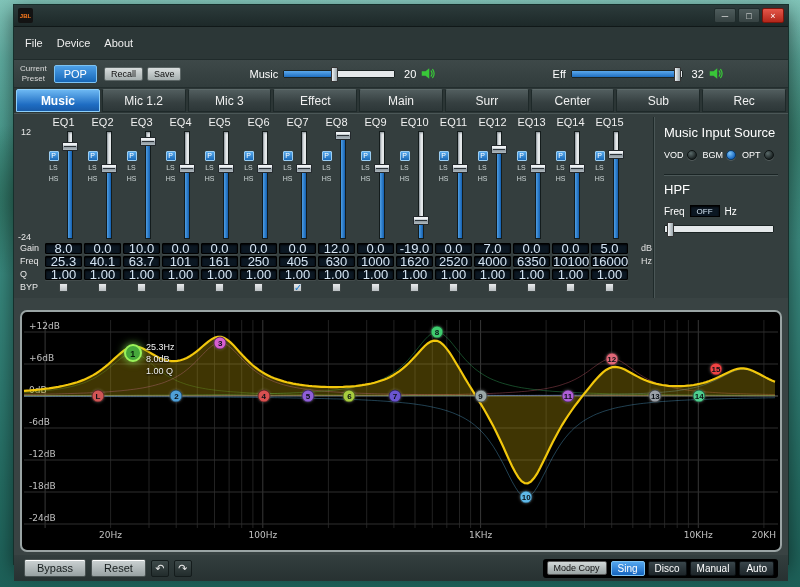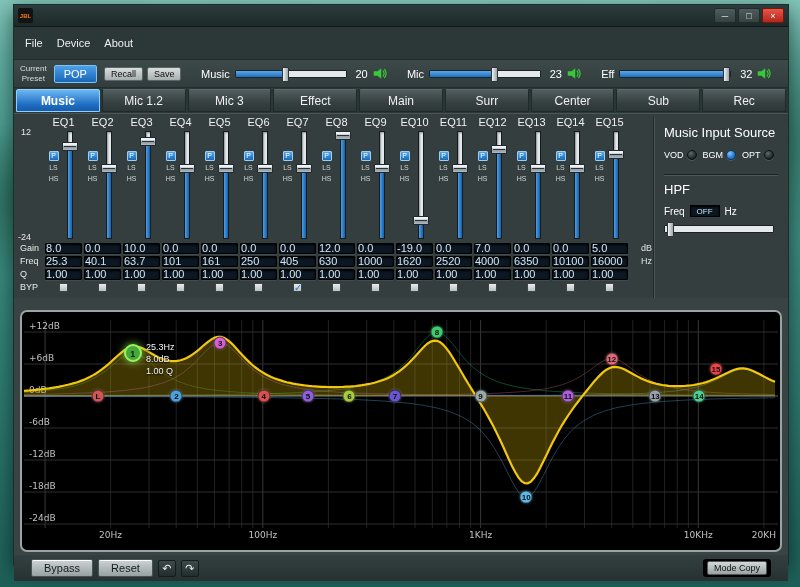--- a/index.html
+++ b/index.html
@@ -66,21 +66,21 @@
     font-size:7px;line-height:8px;text-align:center;border-radius:1px}
   .fl-btn{font-size:7px;color:#cdd6d6;line-height:8px}
   .fader{width:20px;position:relative;height:112px}
   .fader-track{position:absolute;left:7px;top:2px;bottom:2px;width:6px;background:#e8ecee;
     border:1px solid #141c1c;box-shadow:inset 1px 1px 2px #8a9298}
   .fader-fill{position:absolute;left:0;right:0;bottom:0;background:linear-gradient(90deg,#4e9ee4,#1460b0)}
   .fader-handle{position:absolute;left:2px;width:16px;height:9px;border:1px solid #23282c;border-radius:1px;
     background:linear-gradient(#f0f3f5 20%,#b9c2c8 45%,#8d979e 55%,#b0bac0)}
   .fader-handle::after{content:"";position:absolute;left:1px;right:1px;top:3px;height:1px;background:#2c3338}
   .val-box{width:37px;height:11px;margin-top:2px;background:#0b1722;border:1px solid #000;border-radius:1px;
-    box-shadow:inset 0 1px 2px #000,0 1px 0 rgba(255,255,255,.07);color:#d5e4f2;font-size:11px;line-height:9px;}
+    box-shadow:inset 0 1px 2px #000,0 1px 0 rgba(255,255,255,.07);color:#d5e4f2;font-size:13px;line-height:9px;text-align:center}
   .byp-box{width:9px;height:9px;margin-top:3px;background:linear-gradient(#e8eaec,#b9bfc2);border:1px solid #3c4444;
     font-size:10px;line-height:7px;color:#1e7fd4;font-weight:bold;text-align:center}
   .units-col{width:18px;display:flex;flex-direction:column}
   .unit-label{height:13px;line-height:14px;font-size:9px;color:#e0e0e0;padding-left:12px}
   
   .right-panel{flex:1;margin-left:6px;padding:4px 4px 0 10px;border-left:1px solid #1f2a2a;
     box-shadow:1px 0 0 #4a5656 inset;color:#fff}
   .rp-title{font-size:13px;margin:4px 0 10px;white-space:nowrap}
   .rp-title.hpf{margin:6px 0 8px}
   .radio-row{display:flex;align-items:center}
@@ -101,21 +101,21 @@
   .graph-inner{position:absolute;inset:0}
   .graph-inner svg{position:absolute;left:0;top:0;font-family:"DejaVu Sans",sans-serif}
   .points-layer{position:absolute;inset:0}
   .gpoint{position:absolute;width:13px;height:13px;border-radius:50%;transform:translate(-50%,-50%);
     font-size:8px;line-height:12px;text-align:center;color:#0a1016;font-weight:bold;
     border:1px solid rgba(0,0,0,.55);box-shadow:0 0 3px rgba(255,255,255,.25)}
   .gpoint.selected{width:18px;height:18px;line-height:16px;font-size:9px;border:2px solid #9af25a;
     box-shadow:0 0 8px rgba(140,240,90,.85);color:#06220a}
   .gtooltip{position:absolute;color:#f2f2f2;font-size:9px;line-height:1.3;text-shadow:0 1px 2px #000;white-space:nowrap}
   
-  .bottombar{height:26px;display:flex;align-items:center;gap:5px;padding:0 17px;margin-top:2px;
+  .bottombar{height:26px;display:flex;align-items:center;gap:5px;padding:0 10px;margin-top:2px;
     background:linear-gradient(#333e3e,#273131)}
   .big-btn{background:linear-gradient(#cdd3d4,#97a1a2);border:1px solid #495252;border-radius:2px;color:#151c1c;
     font-size:11px;padding:2px 12px;box-shadow:inset 0 1px 0 #fff}
   .icon-btn{width:18px;height:17px;background:linear-gradient(#3e4a4a,#222c2c);border:1px solid #141c1c;
     color:#e8e8e8;font-size:11px;line-height:15px;text-align:center;border-radius:2px}
   .mode-strip{margin-left:auto;background:#000;border-radius:3px;padding:2px 4px;display:flex;gap:4px;align-items:center}
   .mode-copy{background:linear-gradient(#d2d8d8,#9aa4a4);font-size:9px;padding:1px 6px;border:1px solid #555;
     border-radius:2px;color:#111}
   .mode-btns{display:flex;gap:3px}
   .mode-btn{font-size:10px;color:#fff;padding:1px 6px;background:linear-gradient(#39464b,#1d2529);
@@ -160,34 +160,20 @@
     </div>
     <span class="vol-value">20</span>
     <span class="speaker">
       <svg width="15" height="13" viewBox="0 0 20 16">
                 <polygon points="1,5 6,5 11,1 11,15 6,11 1,11" fill="#38c838"></polygon>
                 <path d="M13.5,4.5 Q16,8 13.5,11.5 M15.5,2.5 Q19.5,8 15.5,13.5" stroke="#38c838" fill="none" stroke-width="1.6" stroke-linecap="round"></path>
               </svg>
     </span>
   </div>
 
-  <div class="vol-wrap">
-    <span class="vol-label">Mic</span>
-    <div class="hslider">
-      <div class="hfill" style="width: 58%;"></div>
-      <div class="hhandle" style="left: calc(58% - 3px);"></div>
-    </div>
-    <span class="vol-value">23</span>
-    <span class="speaker">
-      <svg width="15" height="13" viewBox="0 0 20 16">
-                <polygon points="1,5 6,5 11,1 11,15 6,11 1,11" fill="#38c838"></polygon>
-                <path d="M13.5,4.5 Q16,8 13.5,11.5 M15.5,2.5 Q19.5,8 15.5,13.5" stroke="#38c838" fill="none" stroke-width="1.6" stroke-linecap="round"></path>
-              </svg>
-    </span>
-  </div>
 
   <div class="vol-wrap">
     <span class="vol-label">Eff</span>
     <div class="hslider">
       <div class="hfill" style="width: 96%;"></div>
       <div class="hhandle" style="left: calc(96% - 3px);"></div>
     </div>
     <span class="vol-value">32</span>
     <span class="speaker">
       <svg width="15" height="13" viewBox="0 0 20 16">
@@ -661,17 +647,23 @@
       </div>
     </div>
 
     <div class="bottombar">
       <div class="big-btn">Bypass</div>
       <div class="big-btn">Reset</div>
       <div class="icon-btn">↶</div>
       <div class="icon-btn">↷</div>
       <div class="mode-strip">
         <div class="mode-copy">Mode Copy</div>
+        <div class="mode-btns">
+            <div class="mode-btn active">Sing</div>
+            <div class="mode-btn">Disco</div>
+            <div class="mode-btn">Manual</div>
+            <div class="mode-btn">Auto</div>
+          </div>
       </div>
     </div>
 
   </div>
 </div>
 
 </body></html>

